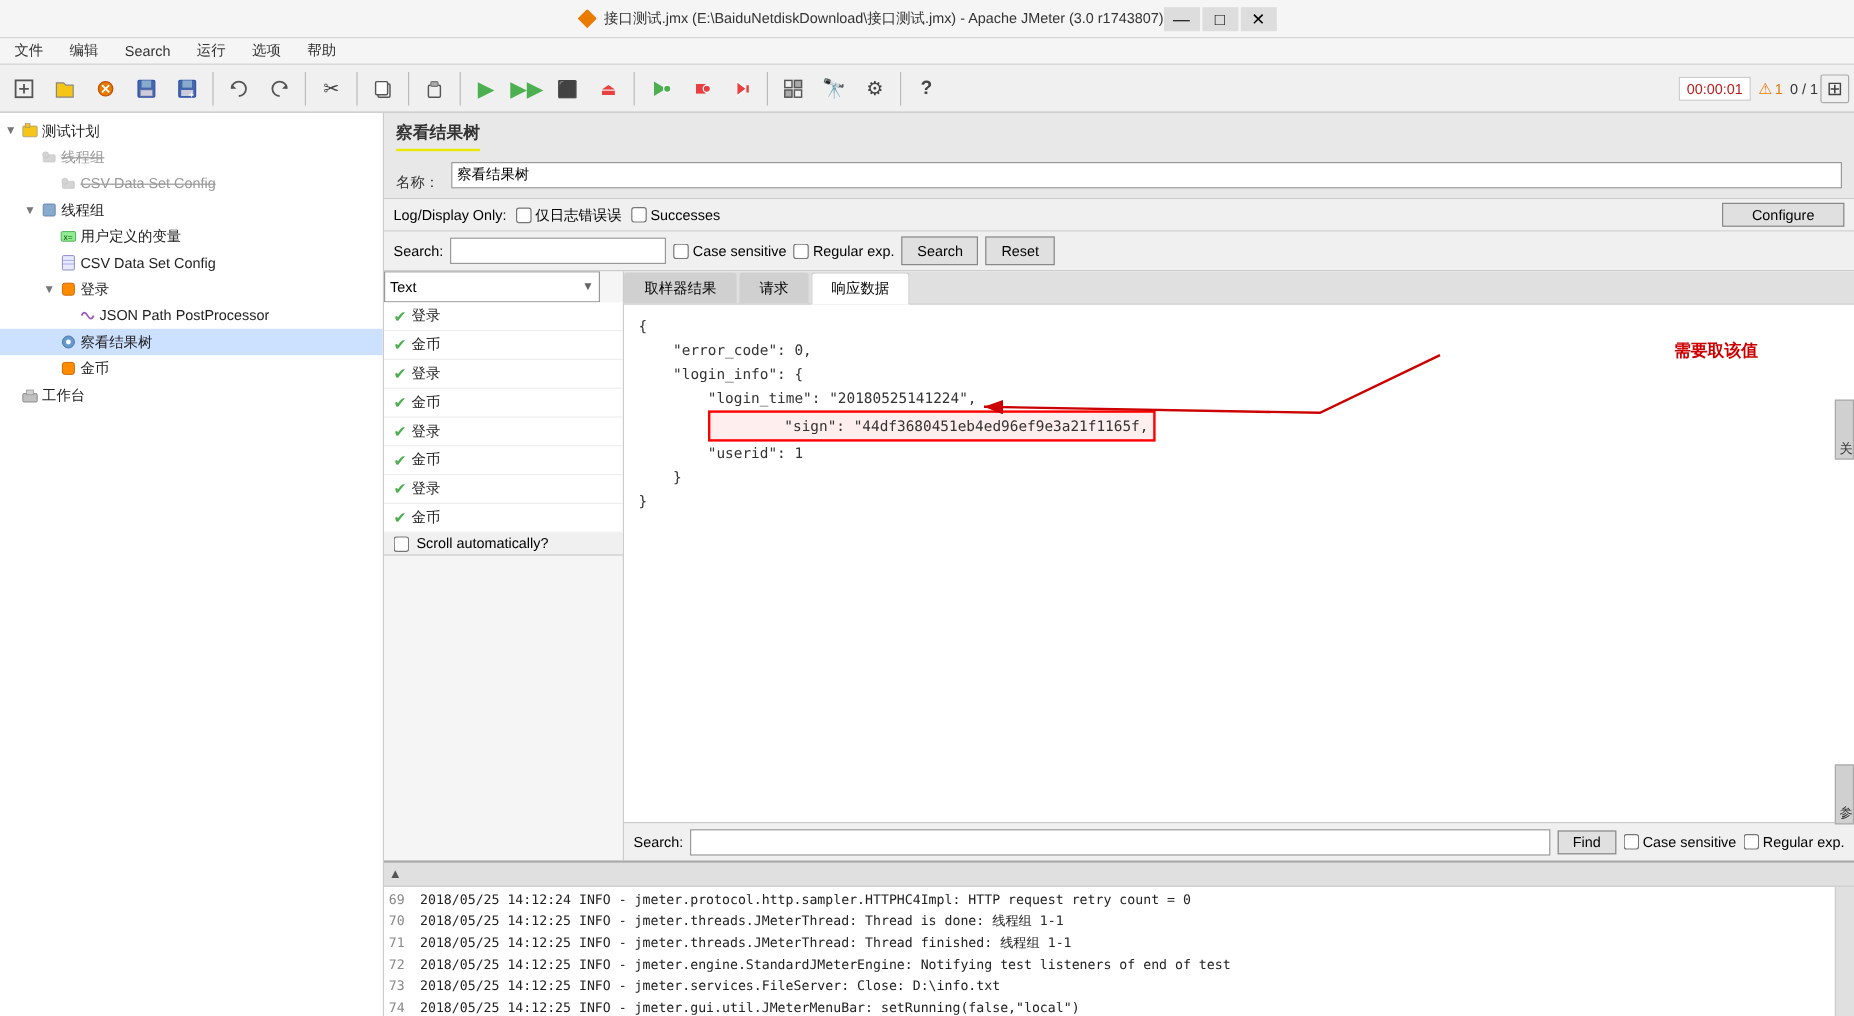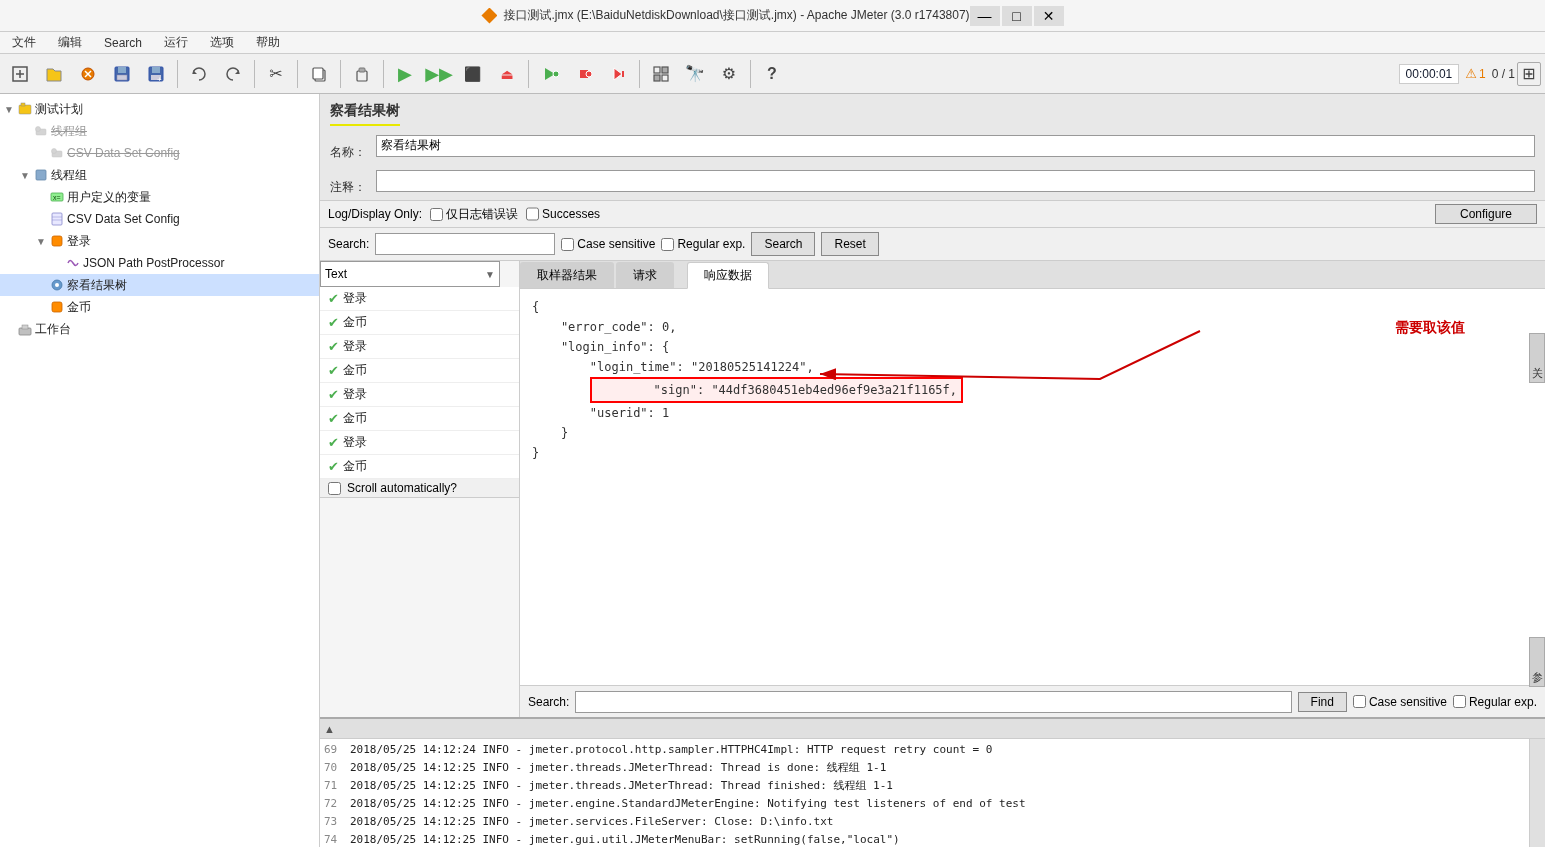--- a/index.html
+++ b/index.html
@@ -52,21 +52,21 @@
       width: 32px; height: 32px;
       border: 1px solid transparent;
       background: transparent;
       cursor: pointer;
       display: flex; align-items: center; justify-content: center;
       font-size: 16px;
       color: #444;
       border-radius: 2px;
     }
     .tb-sep { width: 1px; height: 28px; background: #bbb; margin: 0 3px; }
-    .tb-timer { margin-left: 8px; font-size: 12px; color: #0f172a; background: #fff; padding: 2px 6px; border: 1px solid #ccc; }
+    .tb-timer { margin-left: 8px; font-size: 12px; color: #b91c1c; background: #fff; padding: 2px 6px; border: 1px solid #ccc; }
     .tb-warning { color: #e87b00; font-size: 13px; margin-left: 4px; }
     .tb-counter { margin-left: 4px; font-size: 12px; color: #333; }
 
     
     #main { display: flex; height: calc(847px - 32px - 22px - 40px); }
 
     
     #left-panel {
       width: 320px;
       min-width: 320px;
@@ -267,21 +267,20 @@
       border-bottom: none;
       background: #d0d0d0;
       margin-right: 2px;
       border-radius: 3px 3px 0 0;
     }
     .detail-tab.active {
       background: #fff;
       border-color: #ccc;
       border-bottom: 1px solid #fff;
       margin-bottom: -1px;
-      margin-left: 11px;
     }
 
     
     #json-content {
       flex: 1;
       background: #fff;
       padding: 8px 12px;
       overflow: auto;
       font-family: monospace;
       font-size: 12px;
@@ -676,24 +675,20 @@
       </div>
   </div>
 
   <div id="right-panel">
 
     <div id="panel-header">
       <div id="panel-title">察看结果树</div>
       <div class="form-row">
         <span class="form-label">名称：</span>
         <input class="form-input" type="text" value="察看结果树" style="">
-      </div>
-      <div class="form-row">
-        <span class="form-label">注释：</span>
-        <input class="form-input" type="text" style="">
       </div>
     </div>
 
 
     <div id="log-bar">
       <span>Log/Display Only:</span>
       <label>
         <input type="checkbox" style="">
         <span>仅日志错误误</span>
       </label>

